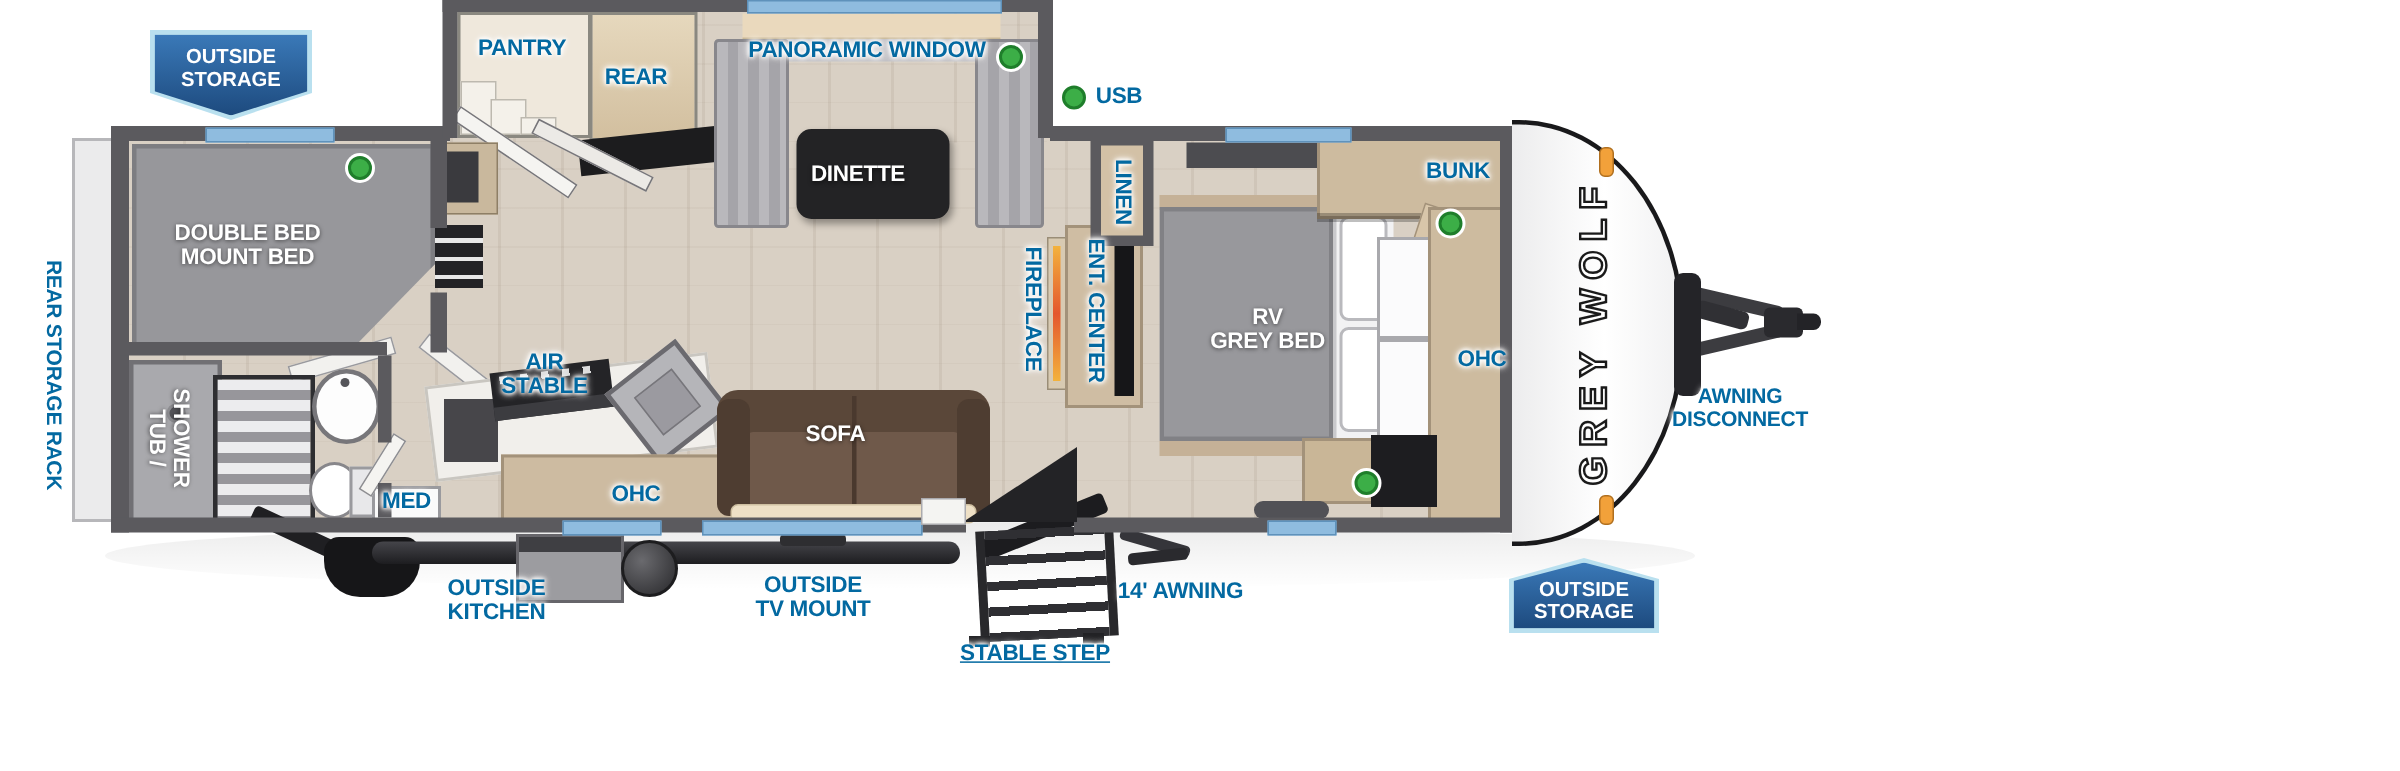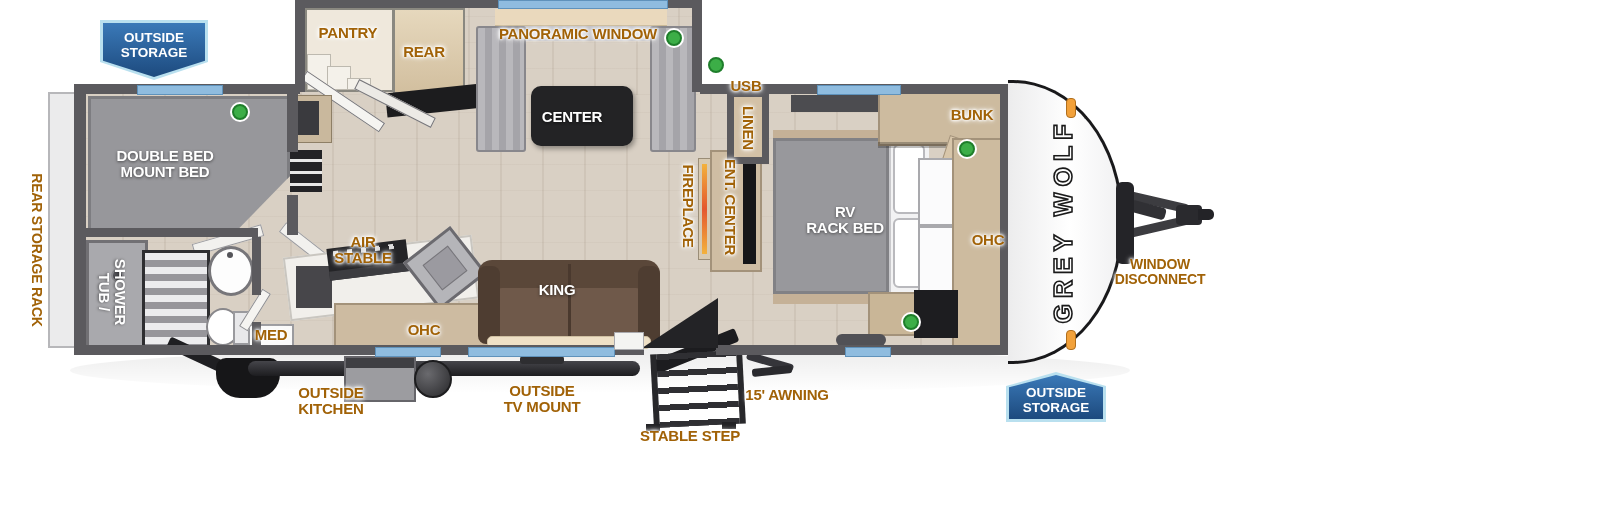--- a/index.html
+++ b/index.html
@@ -4,21 +4,21 @@
 <style>
   html,body{margin:0;padding:0;background:#fff;}
   #plan{position:relative;width:1600px;height:514px;background:#fff;overflow:hidden;
         font-family:"Liberation Sans",sans-serif;}
   .abs{position:absolute;}
   .wall{position:absolute;background:#5b5a5e;z-index:20;}
   .wood{background-color:#d9d0c4;
         background-image:repeating-linear-gradient(90deg,rgba(120,100,80,.10) 0 2px,transparent 2px 42px),
                          repeating-linear-gradient(0deg,rgba(120,100,80,.05) 0 1px,transparent 1px 26px);}
   .lbl{position:absolute;z-index:30;font-weight:bold;font-size:15px;line-height:1.08;
-       color:#a16207;text-align:center;white-space:pre-line;letter-spacing:-.2px;
+       color:#0369a1;text-align:center;white-space:pre-line;letter-spacing:-.2px;
        text-shadow:0 0 3px #fff,0 0 3px #fff,0 0 5px #fff,0 0 6px #fff;
        transform:translate(-50%,-50%);}
   .lbl.w{color:#fff;text-shadow:0 1px 3px rgba(0,0,0,.55);}
   .lbl.v{writing-mode:vertical-lr;}
   .gdot{position:absolute;z-index:31;width:12px;height:12px;border-radius:50%;
         background:#3cae47;border:2px solid #1f7e2b;box-shadow:0 0 0 2px #fff;
         transform:translate(-50%,-50%);}
   .badge-outer{position:absolute;z-index:40;background:#b9e0ef;}
   .badge-inner{position:absolute;inset:3px;background:linear-gradient(180deg,#3a79b8,#1d4a7e);
         display:flex;align-items:center;justify-content:center;text-align:center;
@@ -215,41 +215,41 @@
   <div class="badge-outer pent-up" style="left:1006px;top:372px;width:100px;height:50px;">
     <div class="badge-inner pent-up" style="align-items:flex-end;">
       <span style="width:100%;margin-bottom:4px;">OUTSIDE
 STORAGE</span>
     </div>
   </div>
 
   <div class="lbl" style="left:348px;top:33px;">PANTRY</div>
   <div class="lbl" style="left:424px;top:52px;">REAR</div>
   <div class="lbl" style="left:578px;top:34px;">PANORAMIC WINDOW</div>
-  <div class="lbl w" style="left:572px;top:117px;">CENTER</div>
-  <div class="lbl" style="left:746px;top:65px;margin-top:21px;">USB</div>
+  <div class="lbl w" style="left:572px;top:117px;">DINETTE</div>
+  <div class="lbl" style="left:746px;top:65px;">USB</div>
   <div class="lbl w" style="left:165px;top:164px;">DOUBLE BED
 MOUNT BED</div>
   <div class="lbl v" style="left:36px;top:250px;font-size:14px;">REAR STORAGE RACK</div>
   <div class="lbl w v" style="left:112px;top:292px;">TUB /
 SHOWER</div>
   <div class="lbl" style="left:271px;top:335px;">MED</div>
   <div class="lbl" style="left:363px;top:250px;">AIR
 STABLE</div>
   <div class="lbl" style="left:424px;top:330px;">OHC</div>
-  <div class="lbl w" style="left:557px;top:290px;">KING</div>
+  <div class="lbl w" style="left:557px;top:290px;">SOFA</div>
   <div class="lbl v" style="left:688px;top:206px;">FIREPLACE</div>
   <div class="lbl v" style="left:730px;top:207px;">ENT. CENTER</div>
   <div class="lbl v" style="left:748px;top:128px;">LINEN</div>
   <div class="lbl" style="left:972px;top:115px;">BUNK</div>
   <div class="lbl w" style="left:845px;top:220px;">RV
-RACK BED</div>
+GREY BED</div>
   <div class="lbl" style="left:988px;top:240px;">OHC</div>
-  <div class="lbl" style="left:1160px;top:272px;font-size:14px;">WINDOW
+  <div class="lbl" style="left:1160px;top:272px;font-size:14px;">AWNING
 DISCONNECT</div>
   <div class="lbl" style="left:331px;top:401px;">OUTSIDE
 KITCHEN</div>
   <div class="lbl" style="left:542px;top:399px;">OUTSIDE
 TV MOUNT</div>
-  <div class="lbl" style="left:690px;top:436px;">STABLE STEP</div>
-  <div class="lbl" style="left:787px;top:395px;">15' AWNING</div>
+  <div class="lbl" style="left:690px;top:436px;text-decoration:underline;">STABLE STEP</div>
+  <div class="lbl" style="left:787px;top:395px;">14' AWNING</div>
 
 </div>
 
 </body></html>

